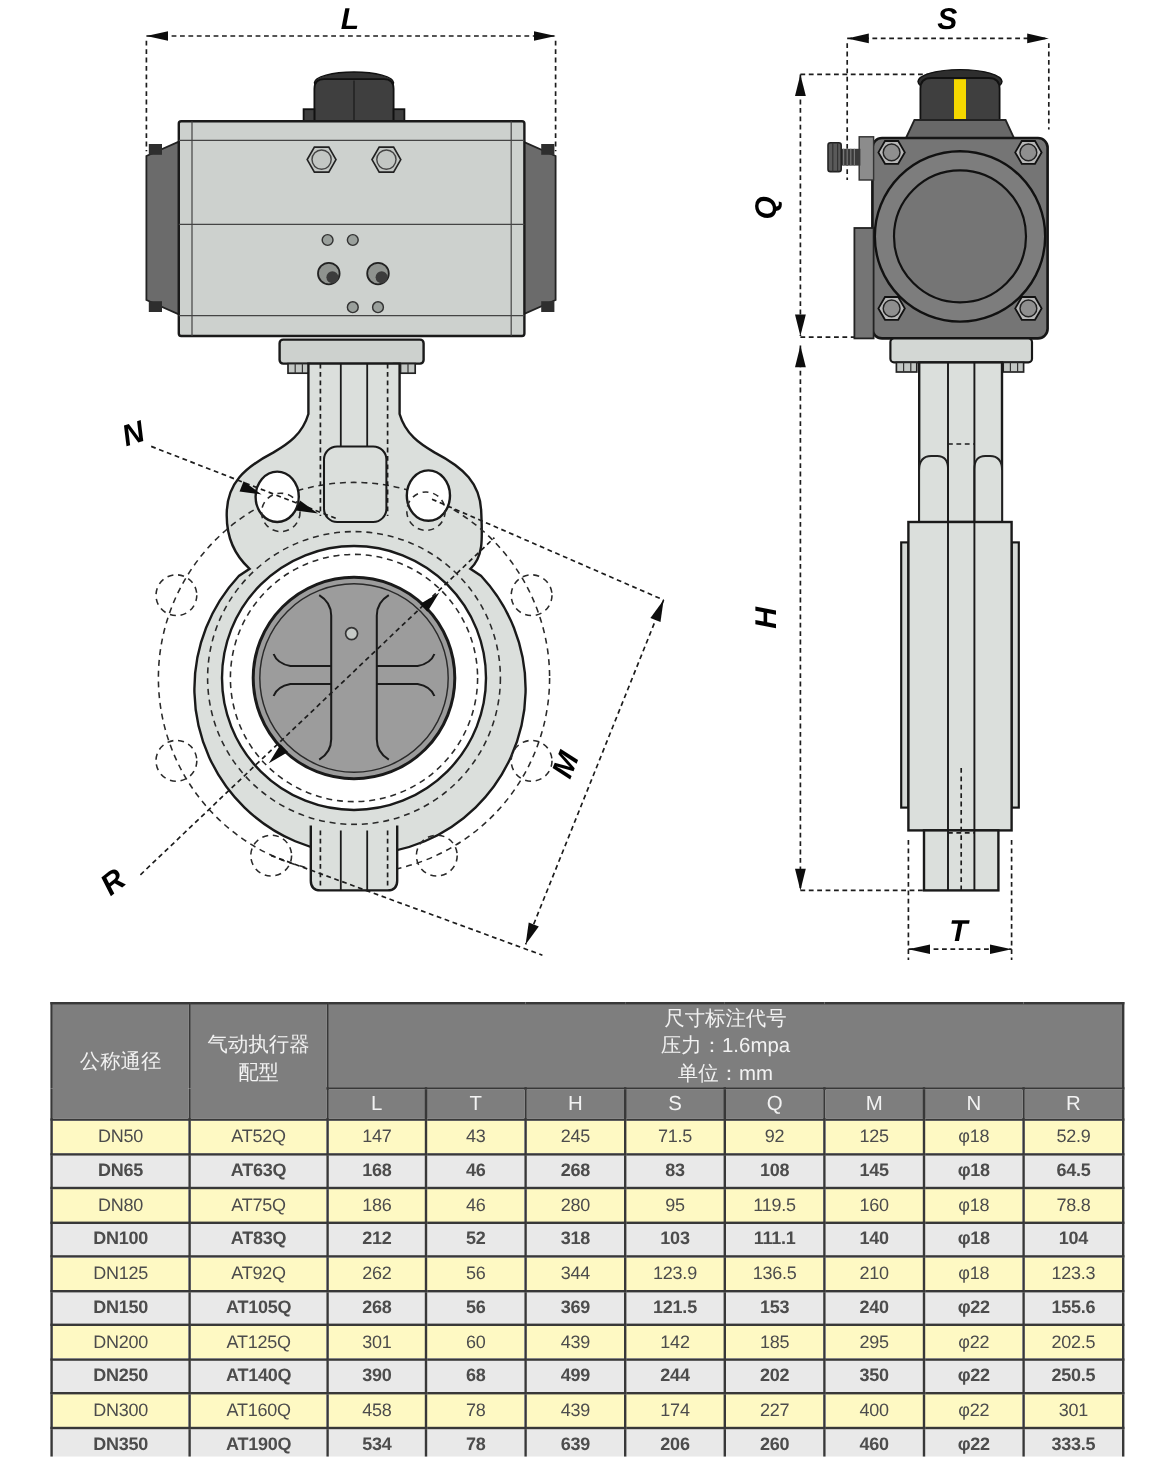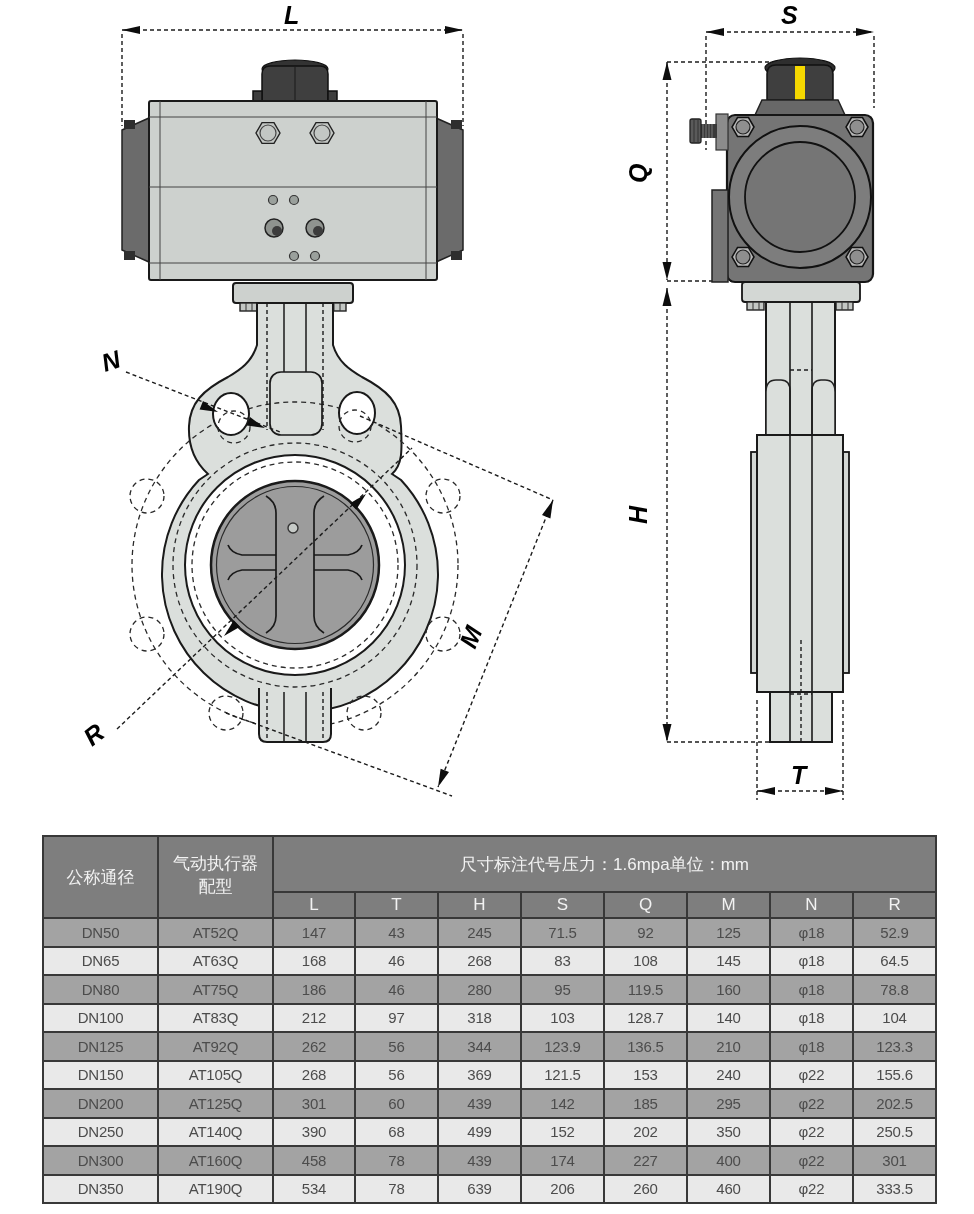--- a/index.html
+++ b/index.html
@@ -39,23 +39,23 @@
   .thin{stroke:#444;stroke-width:1;fill:none;}
 
   
   .dim-table{position:absolute;top:835px;left:42px;width:890px;border-collapse:collapse;table-layout:fixed;
              border:2px solid #ec4899;}
   .dim-table th,.dim-table td{border:2px solid var(--table-border);padding:0;text-align:center;vertical-align:middle;overflow:hidden;}
   .dim-table thead th{background:var(--table-header-bg);color:var(--table-header-text);font-weight:400;}
   .dim-table .hrow1 th{height:54px;font-size:17px;}
   .dim-table .hrow2 th{height:24px;font-size:17px;border-top:2px solid #aeaeae;}
   .dim-table td{height:26.5px;font-size:15px;color:var(--row-text);letter-spacing:-0.2px;}
-  .dim-table tbody tr{background:#a3a3a3;}
-  .dim-table tbody tr.alt{background:var(--row-alt-bg);}
-  .merged-head{display:flex;justify-content:center;align-items:center;width:100%;}
+  .dim-table tbody tr{background:#fef9c3;}
+  .dim-table tbody tr.alt{background:var(--row-alt-bg);font-weight:bold;}
+  .merged-head{display:flex;justify-content:flex-end;align-items:center;width:100%;flex-direction:column;}
   .col2-wrap{line-height:1.35;font-family:Liberation Mono, monospace;}
 </style>
 </head>
 <body>
 
 <div class="stage">
 
 <svg class="drawing-svg" width="974" height="832" viewBox="0 0 974 832" xmlns="http://www.w3.org/2000/svg">
 
   <g>
@@ -343,24 +343,24 @@
           <td>95</td>
           <td>119.5</td>
           <td>160</td>
           <td>φ18</td>
           <td>78.8</td>
         </tr>
         <tr class="alt">
           <td>DN100</td>
           <td>AT83Q</td>
           <td>212</td>
-          <td>97</td>
+          <td>52</td>
           <td>318</td>
           <td>103</td>
-          <td>128.7</td>
+          <td>111.1</td>
           <td>140</td>
           <td>φ18</td>
           <td>104</td>
         </tr>
         <tr>
           <td>DN125</td>
           <td>AT92Q</td>
           <td>262</td>
           <td>56</td>
           <td>344</td>
@@ -393,21 +393,21 @@
           <td>295</td>
           <td>φ22</td>
           <td>202.5</td>
         </tr>
         <tr class="alt">
           <td>DN250</td>
           <td>AT140Q</td>
           <td>390</td>
           <td>68</td>
           <td>499</td>
-          <td>152</td>
+          <td>244</td>
           <td>202</td>
           <td>350</td>
           <td>φ22</td>
           <td>250.5</td>
         </tr>
         <tr>
           <td>DN300</td>
           <td>AT160Q</td>
           <td>458</td>
           <td>78</td>

